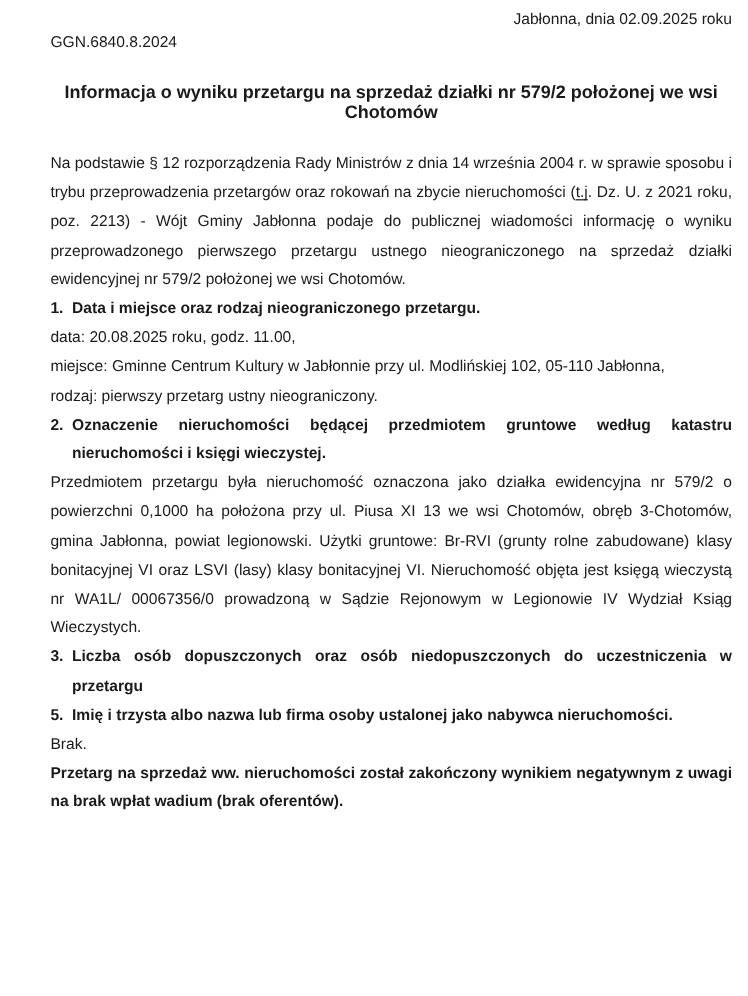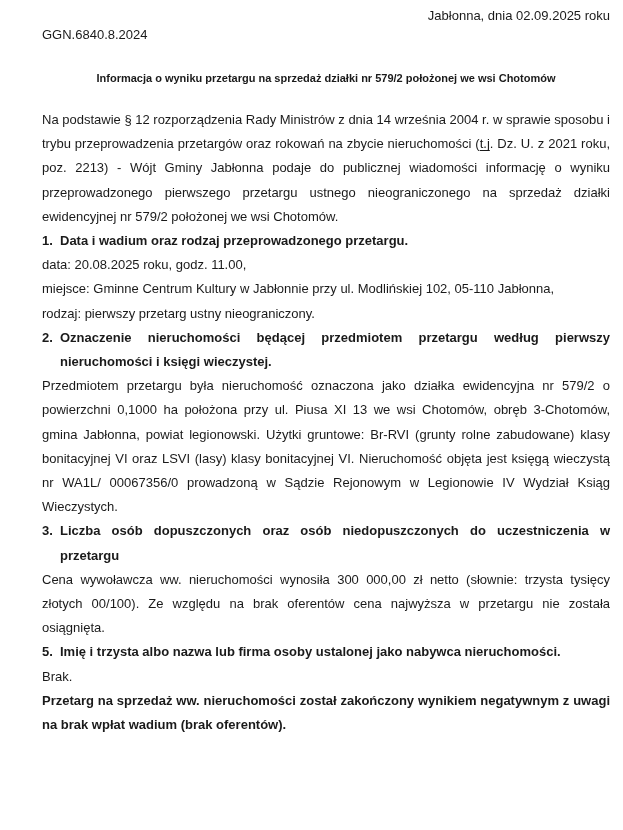--- a/index.html
+++ b/index.html
@@ -22,21 +22,21 @@
     line-height: 16px;
     white-space: nowrap;
   }
 
   .ref-number {
     margin-top: 3px;
     line-height: 16px;
   }
 
   .doc-title {
-    font-size: 11px;
+    font-size: 15px;
     font-weight: bold;
     text-align: center;
     margin: 27px 0 0 0;
     line-height: 16px;
   }
 
   .body-flow { margin-top: 22px; }
 
   p.para {
     margin: 0;
@@ -78,37 +78,36 @@
 
   <div class="ref-number">GGN.6840.8.2024</div>
 
   <h1 class="doc-title">Informacja o wyniku przetargu na sprzedaż działki nr 579/2 położonej we wsi Chotomów</h1>
 
   <div class="body-flow">
 
     <p class="para"><span>Na podstawie § 12 rozporządzenia Rady Ministrów z dnia 14 września 2004 r. w sprawie sposobu i trybu przeprowadzenia przetargów oraz rokowań na zbycie nieruchomości (</span><span class="misspelled">t.j</span><span>. Dz. U. z 2021 roku, poz. 2213) - Wójt Gminy Jabłonna podaje do publicznej wiadomości informację o wyniku przeprowadzonego pierwszego przetargu ustnego nieograniczonego na sprzedaż działki ewidencyjnej nr 579/2 położonej we wsi Chotomów.</span></p>
 
     <div>
-      <p class="heading"><span class="num">1.</span><span>Data i wadium oraz rodzaj przeprowadzonego przetargu.</span></p>
+      <p class="heading"><span class="num">1.</span><span>Data i miejsce oraz rodzaj nieograniczonego przetargu.</span></p>
       <p class="para">data: 20.08.2025 roku, godz. 11.00,</p>
       <p class="para">miejsce: Gminne Centrum Kultury w Jabłonnie przy ul. Modlińskiej 102, 05-110 Jabłonna,</p>
       <p class="para">rodzaj: pierwszy przetarg ustny nieograniczony.</p>
     </div>
 
     <div>
-      <p class="heading"><span class="num">2.</span><span>Oznaczenie nieruchomości będącej przedmiotem przetargu według pierwszy nieruchomości i księgi wieczystej.</span></p>
+      <p class="heading"><span class="num">2.</span><span>Oznaczenie nieruchomości będącej przedmiotem gruntowe według katastru nieruchomości i księgi wieczystej.</span></p>
       <p class="para">Przedmiotem przetargu była nieruchomość oznaczona jako działka ewidencyjna nr 579/2 o powierzchni 0,1000 ha położona przy ul. Piusa XI 13 we wsi Chotomów, obręb 3-Chotomów, gmina Jabłonna, powiat legionowski. Użytki gruntowe: Br-RVI (grunty rolne zabudowane) klasy bonitacyjnej VI oraz LSVI (lasy) klasy bonitacyjnej VI. Nieruchomość objęta jest księgą wieczystą nr WA1L/ 00067356/0 prowadzoną w Sądzie Rejonowym w Legionowie IV Wydział Ksiąg Wieczystych.</p>
     </div>
 
     <div>
       <p class="heading"><span class="num">3.</span><span>Liczba osób dopuszczonych oraz osób niedopuszczonych do uczestniczenia w przetargu</span></p>
     </div>
 
     <div>
-      <p class="para">Cena wywoławcza ww. nieruchomości wynosiła 300 000,00 zł netto (słownie: trzysta tysięcy złotych 00/100). Ze względu na brak oferentów cena najwyższa w przetargu nie została osiągnięta.</p>
     </div>
 
     <div>
       <p class="heading"><span class="num">5.</span><span>Imię i trzysta albo nazwa lub firma osoby ustalonej jako nabywca nieruchomości.</span></p>
       <p class="para">Brak.</p>
     </div>
 
     <p class="para bold">Przetarg na sprzedaż ww. nieruchomości został zakończony wynikiem negatywnym z uwagi na brak wpłat wadium (brak oferentów).</p>
 
   </div>

